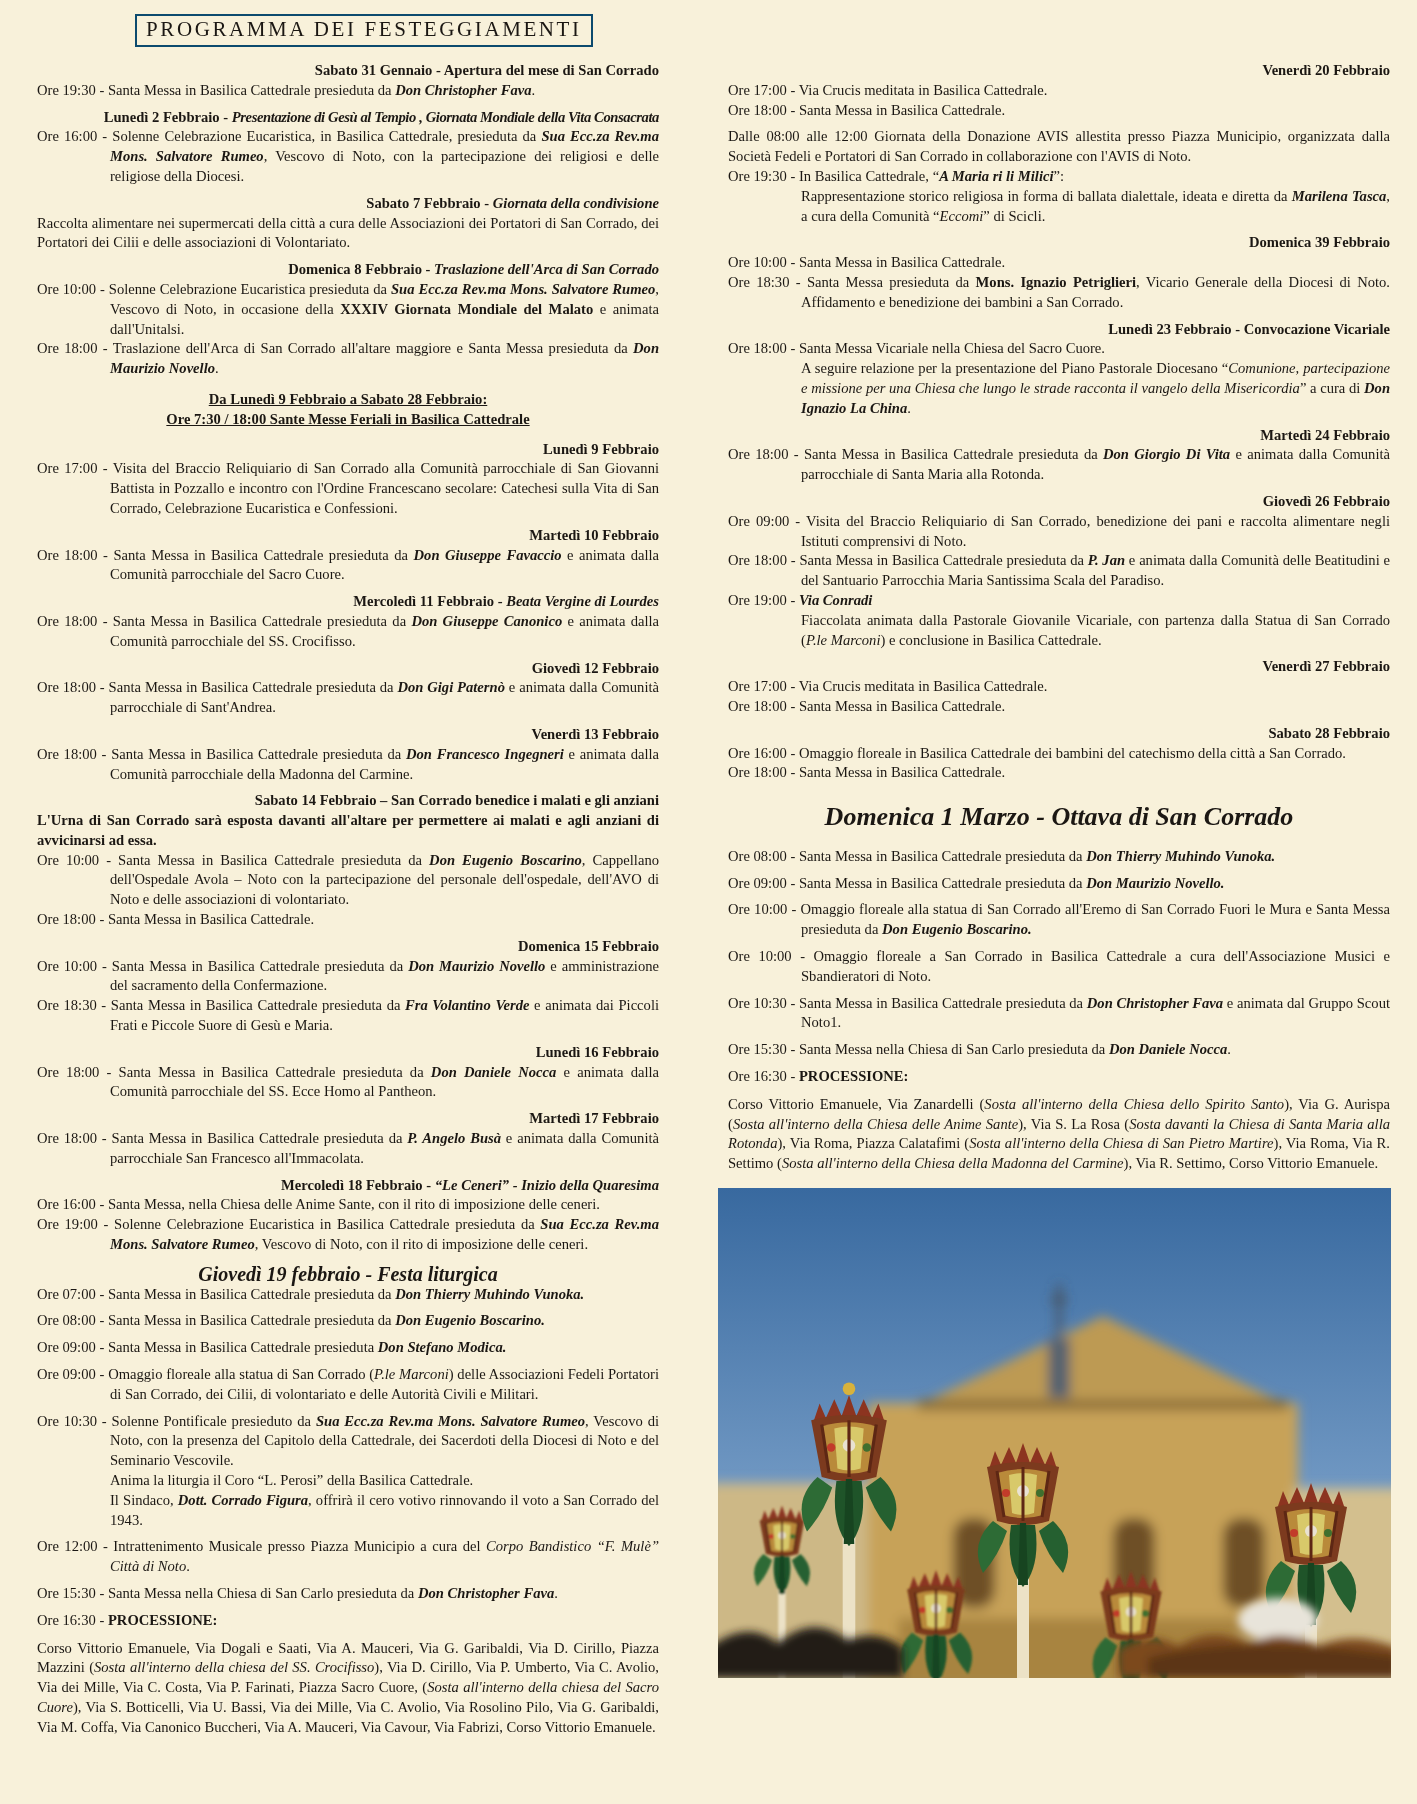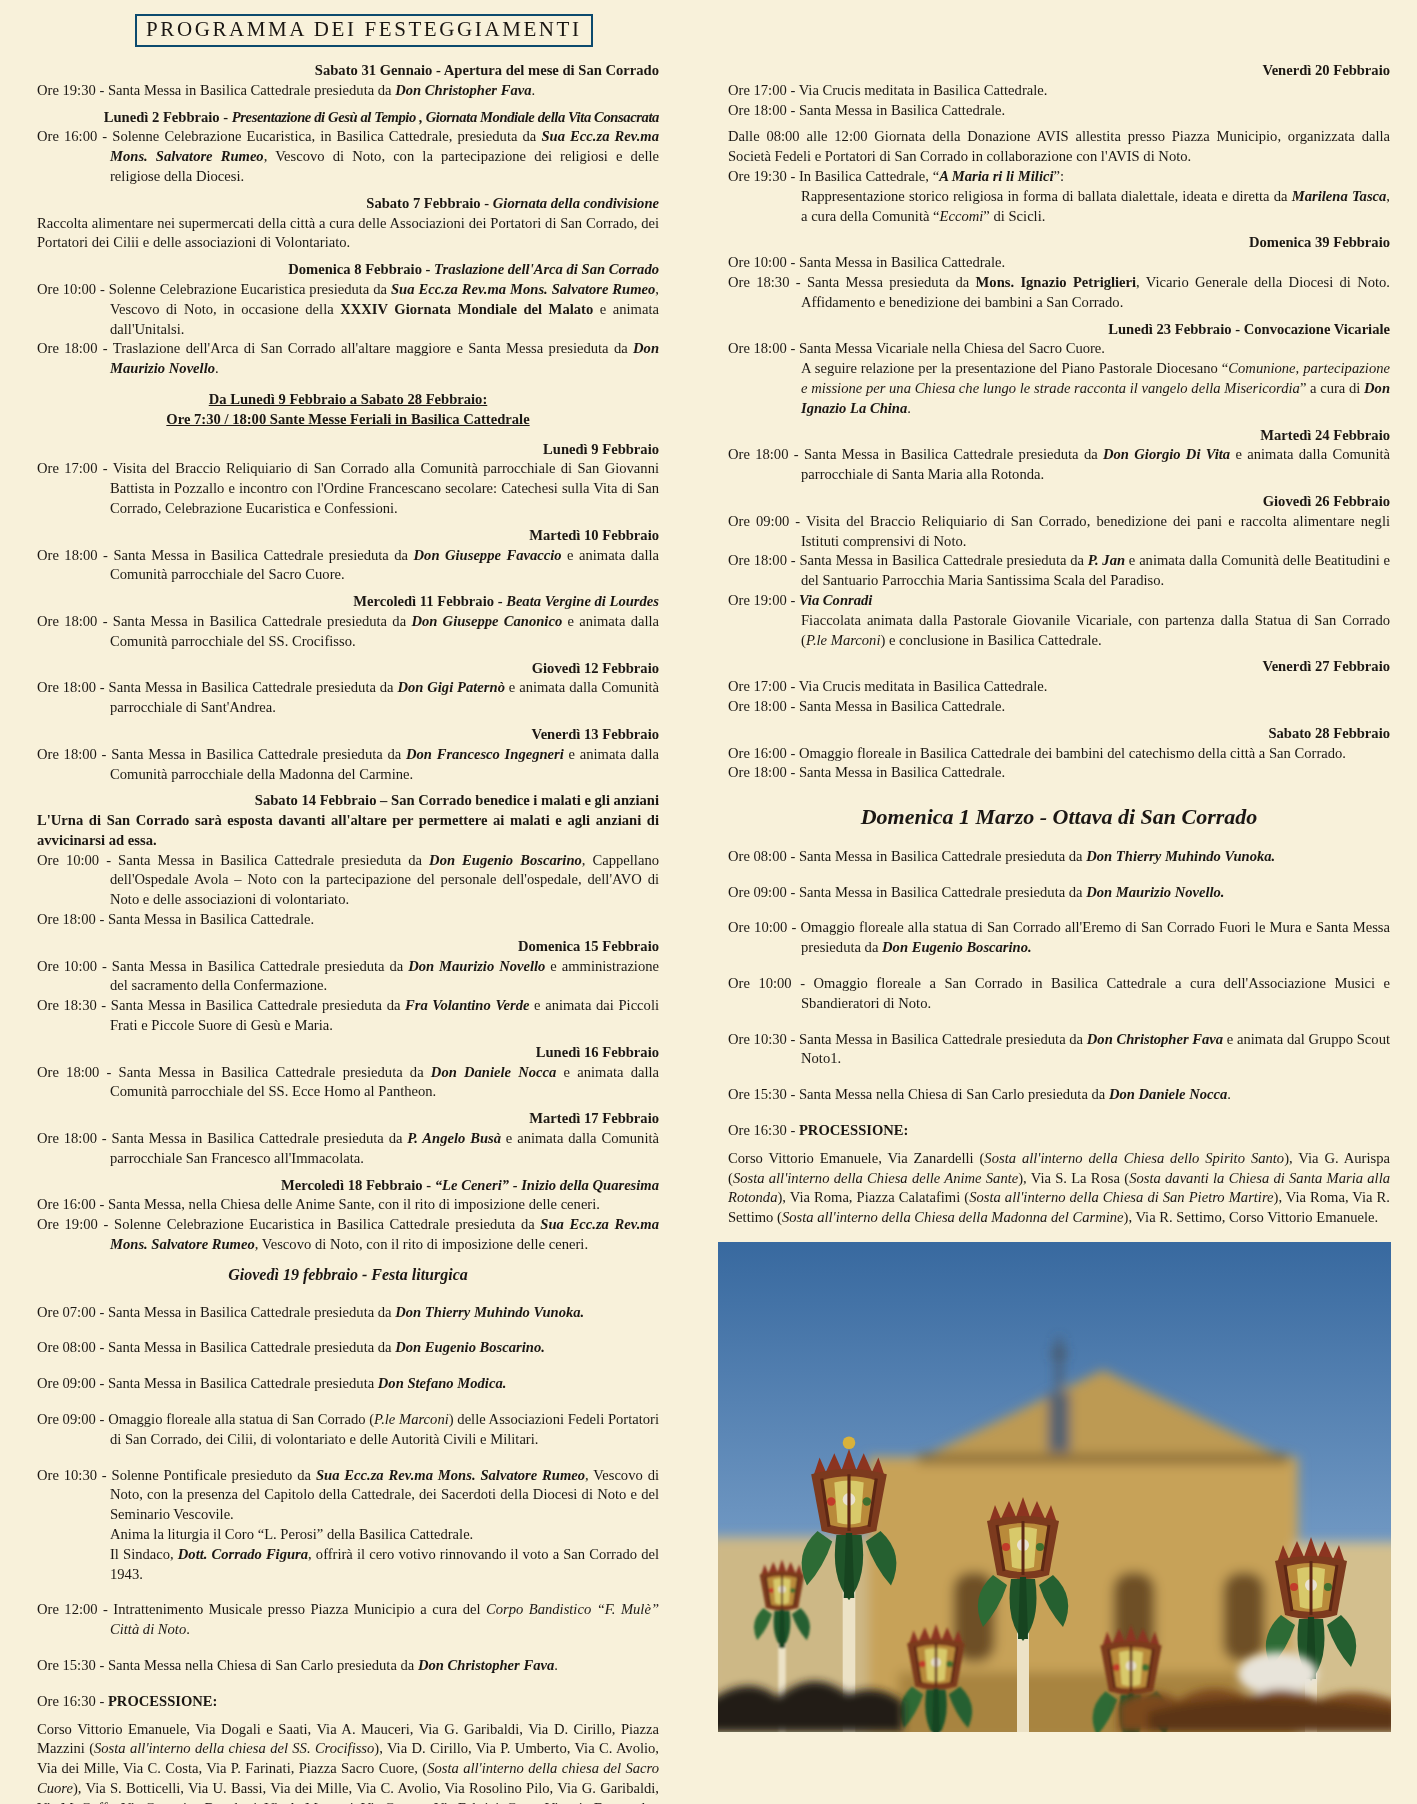--- a/index.html
+++ b/index.html
@@ -26,23 +26,23 @@
   .hang{padding-left:73px;text-indent:-73px}
   .cont{padding-left:73px}
   .s-n{}
   .s-b{font-weight:bold}
   .s-i{font-style:italic}
   .s-bi{font-weight:bold;font-style:italic}
   .s-bic{font-weight:bold;font-style:italic;letter-spacing:-0.4px}
   .sec-center2{text-align:center;margin:11px 0 10px 0}
   .cu{font-weight:bold;text-decoration:underline}
   .sec-title{text-align:center;font-weight:bold;font-style:italic}
-  .t-md{font-size:16px;margin:10px 0 18px 0}
-  .t-lg{font-size:22px;margin:24px 0 20px 0}
-  .spaced .hang:not(:first-child){margin-top:16px}
+  .t-md{font-size:20px;margin:10px 0 0 0}
+  .t-lg{font-size:26px;margin:24px 0 20px 0}
+  .spaced .hang:not(:first-child){margin-top:7px}
   .sec-route{text-align:justify;margin-top:8px}
   .photo{
     width:673px;height:490px;margin:14px 0 0 -10px;
     overflow:hidden;flex:none;
   }
   .photo svg{display:block}
 </style>
 </head>
 <body>
 

